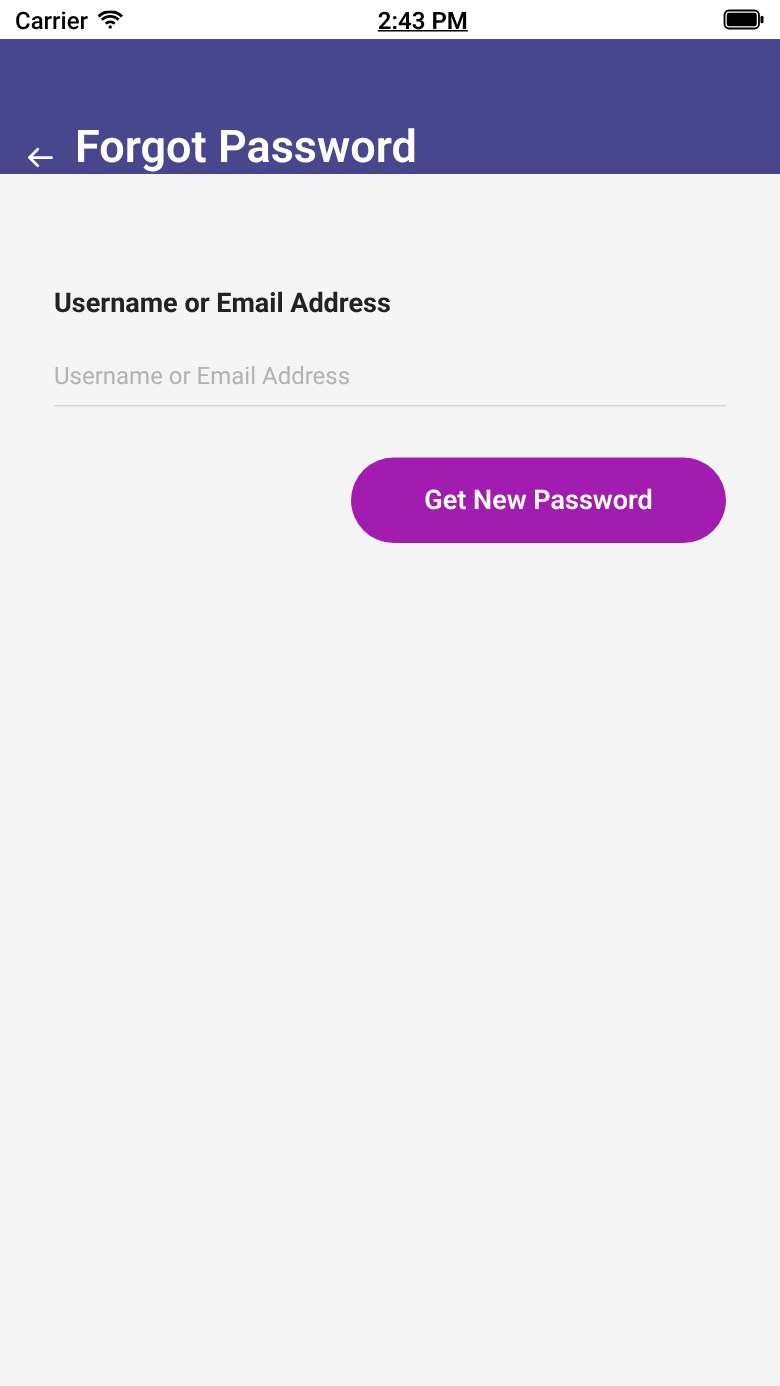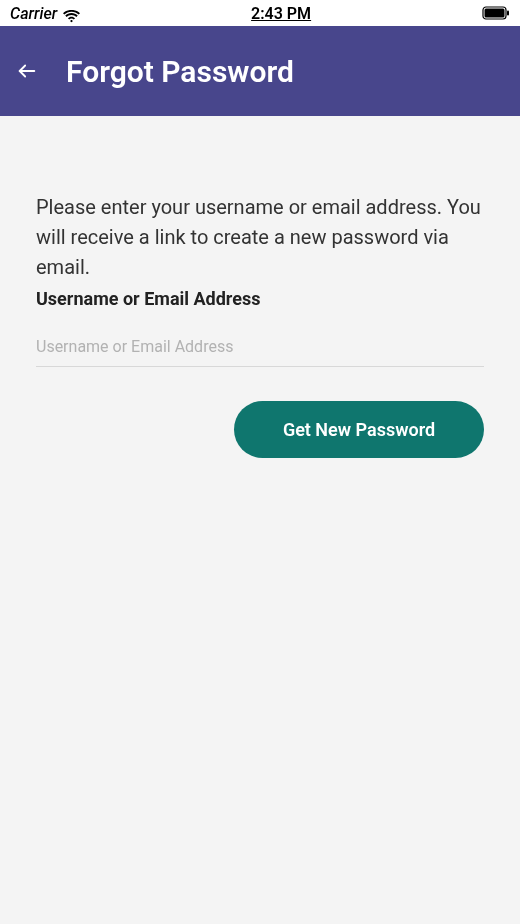--- a/index.html
+++ b/index.html
@@ -20,23 +20,22 @@
       display: flex;
       align-items: center;
       justify-content: space-between;
       padding: 0 10px;
       font-size: 15px;
       font-weight: 500;
       color: #000;
     }
     .status-left {
       display: flex;
-      align-items: flex-end;
+      align-items: center;
       gap: 6px;
-      font-style: italic;
     }
     .status-left span:first-child {
       font-size: 16px;
     }
     .wifi-icon svg {
       width: 17px;
       height: 13px;
       display: block;
     }
     .status-center {
@@ -50,23 +49,23 @@
     }
     .battery-icon svg {
       width: 28px;
       height: 14px;
       display: block;
     }
     .app-header {
       background: #48468c;
       height: 90px;
       display: flex;
-      align-items: center;
+      align-items: flex-end;
       padding: 0 16px;
-      gap: 28px;
+      gap: 12px;
     }
     .back-icon {
       color: #fff;
       display: flex;
       align-items: center;
       cursor: pointer;
     }
     .back-icon svg {
       width: 22px;
       height: 22px;
@@ -105,21 +104,21 @@
       outline: none;
     }
     .text-input::placeholder {
       color: #b2b2b2;
     }
     .button-row {
       display: flex;
       justify-content: flex-end;
     }
     .primary-btn {
-      background: #0f766e;
+      background: #a21caf;
       color: #fff;
       border: none;
       border-radius: 30px;
       padding: 18px 40px;
       font-size: 18px;
       font-weight: 600;
       cursor: pointer;
       min-width: 250px;
     }
   </style>
@@ -154,21 +153,20 @@
   <div class="back-icon">
     <svg viewBox="0 0 24 24" fill="none" stroke="currentColor" stroke-width="2" stroke-linecap="round" stroke-linejoin="round">
       <line x1="20" y1="12" x2="4" y2="12"></line>
       <polyline points="10 18 4 12 10 6"></polyline>
     </svg>
   </div>
   <div class="header-title">Forgot Password</div>
 </div>
 
 <div class="content">
-  <p class="instructions">Please enter your username or email address. You will receive a link to create a new password via email.</p>
   <p class="field-label">Username or Email Address</p>
   <div class="input-wrap">
     <input type="text" class="text-input" placeholder="Username or Email Address" style="">
   </div>
   <div class="button-row">
     <button class="primary-btn">Get New Password</button>
   </div>
 </div>
 
 </body></html>

